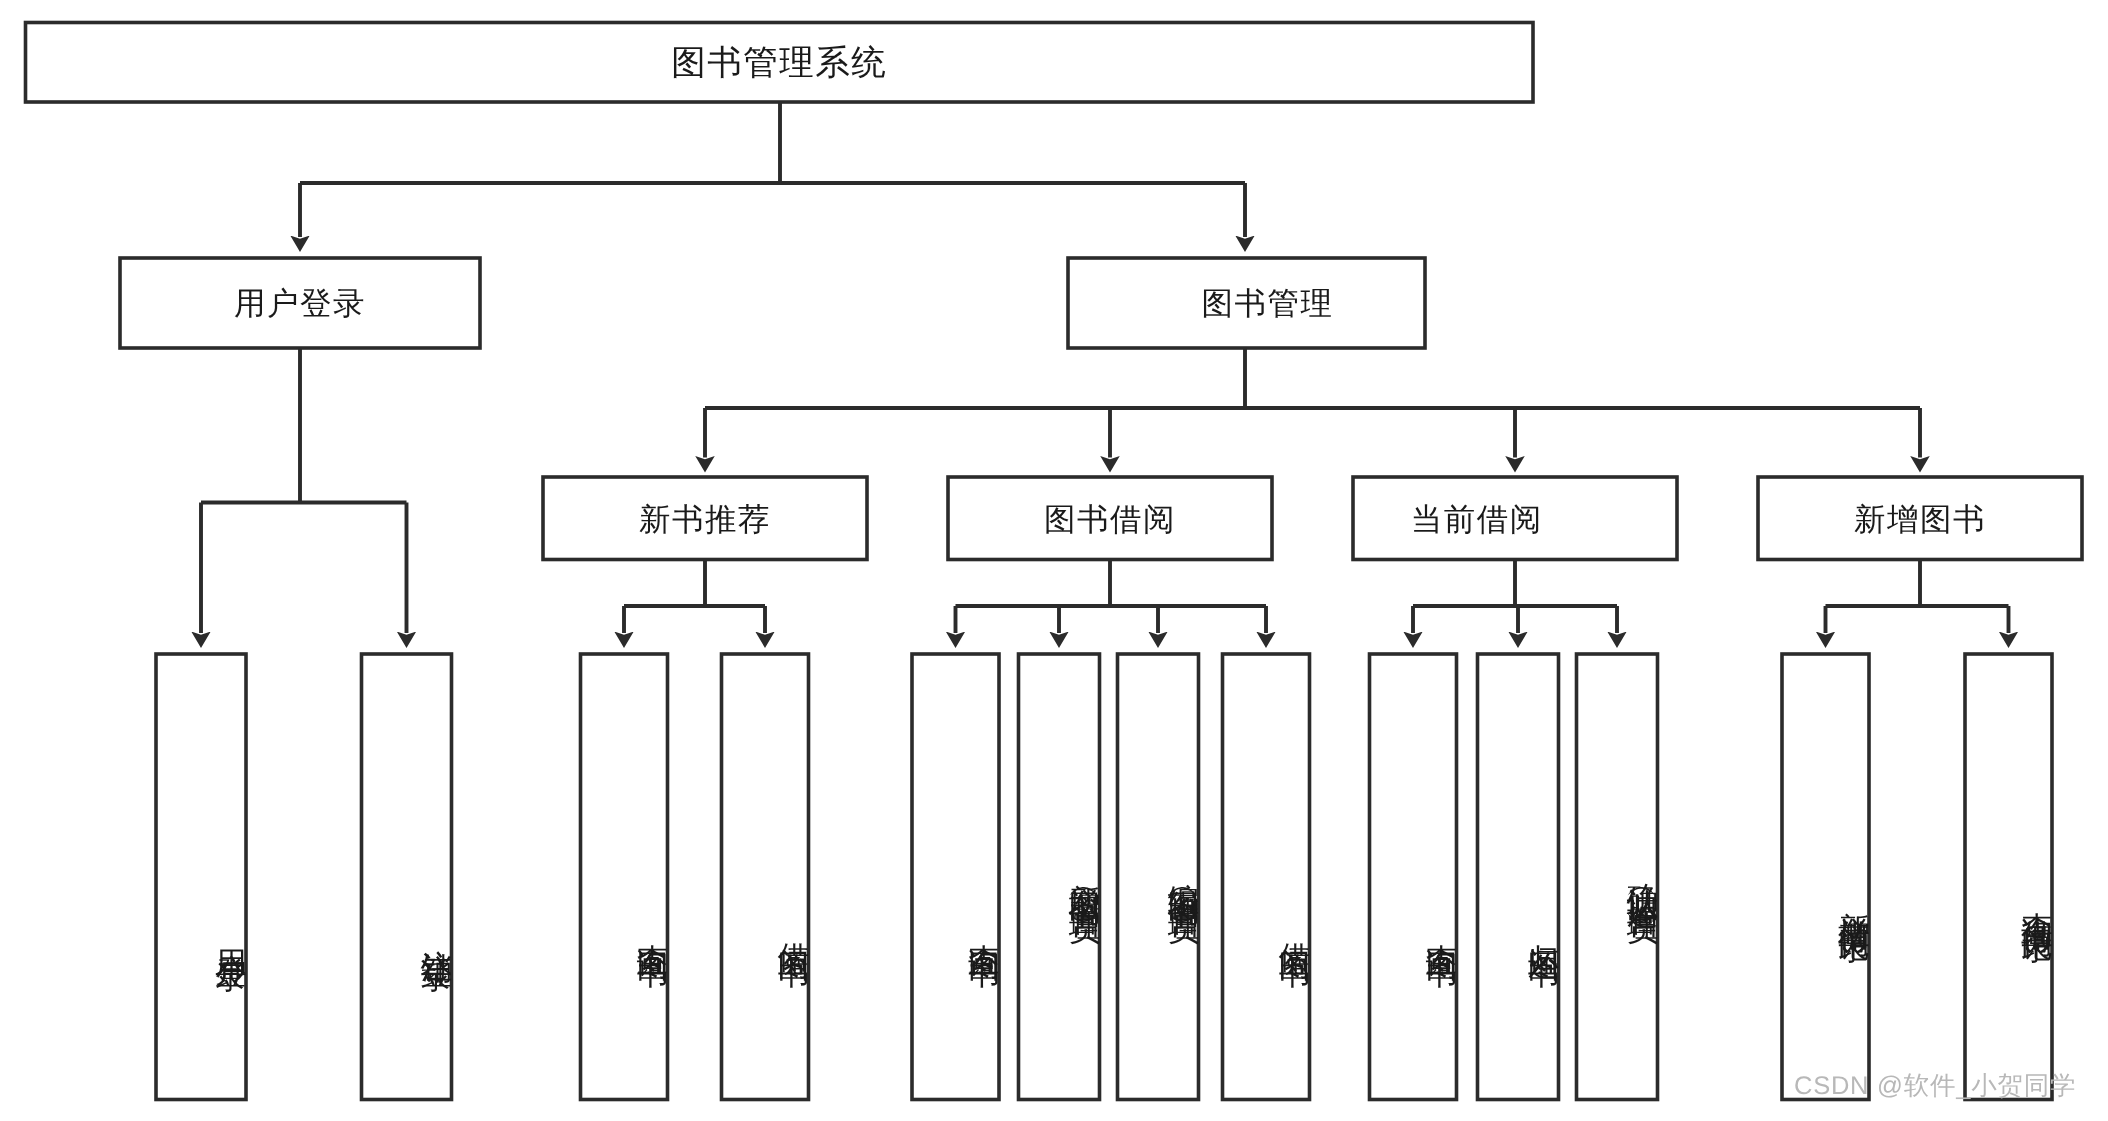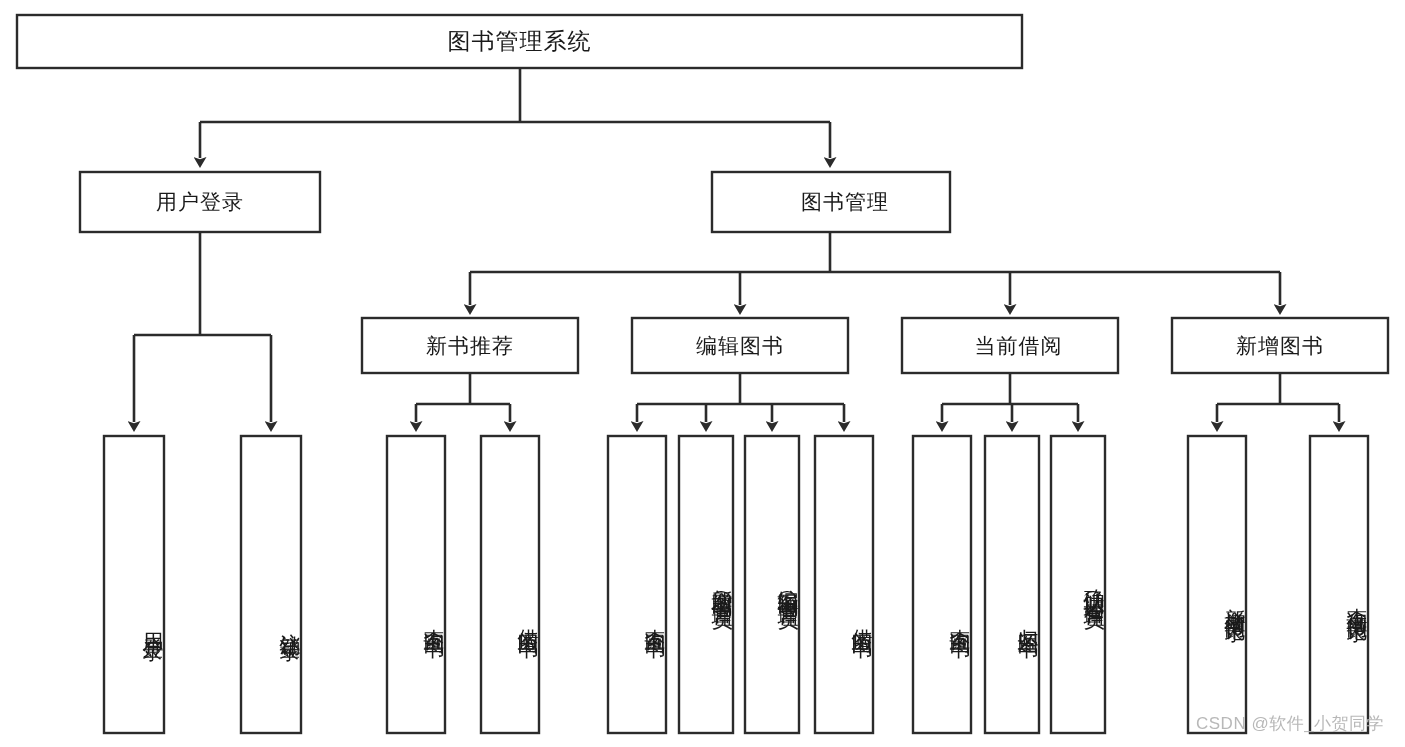--- a/index.html
+++ b/index.html
@@ -166,23 +166,23 @@
   </svg>
 
   <div class="node-label-h" style="left:17px; top:15px; width:1005px; height:53px; font-size:23px;">图书管理系统</div>
 
   <div class="node-label-h" style="left:80px; top:172px; width:240px; height:60px;">用户登录</div>
 
   <div class="node-label-h" style="left:712px; top:172px; width:266px; height:60px;">图书管理</div>
 
   <div class="node-label-h" style="left:362px; top:318px; width:216px; height:55px;">新书推荐</div>
 
-  <div class="node-label-h" style="left:632px; top:318px; width:216px; height:55px;">编辑图书</div>
-
-  <div class="node-label-h" style="left:914px; top:318px; width:209px; height:55px;">当前借阅</div>
+  <div class="node-label-h" style="left:632px; top:318px; width:216px; height:55px;">图书借阅</div>
+
+  <div class="node-label-h" style="left:880px; top:318px; width:209px; height:55px;">当前借阅</div>
 
   <div class="node-label-h" style="left:1172px; top:318px; width:216px; height:55px;">新增图书</div>
 
   <div class="node-label-v" style="left:104px; top:522px; width:60px; height:200px;">用户登录</div>
 
   <div class="node-label-v" style="left:241px; top:522px; width:60px; height:200px;">注销登录</div>
 
   <div class="node-label-v" style="left:387px; top:513px; width:58px; height:210px;">查询图书</div>
 
   <div class="node-label-v" style="left:481px; top:513px; width:58px; height:210px;">借阅图书</div>

